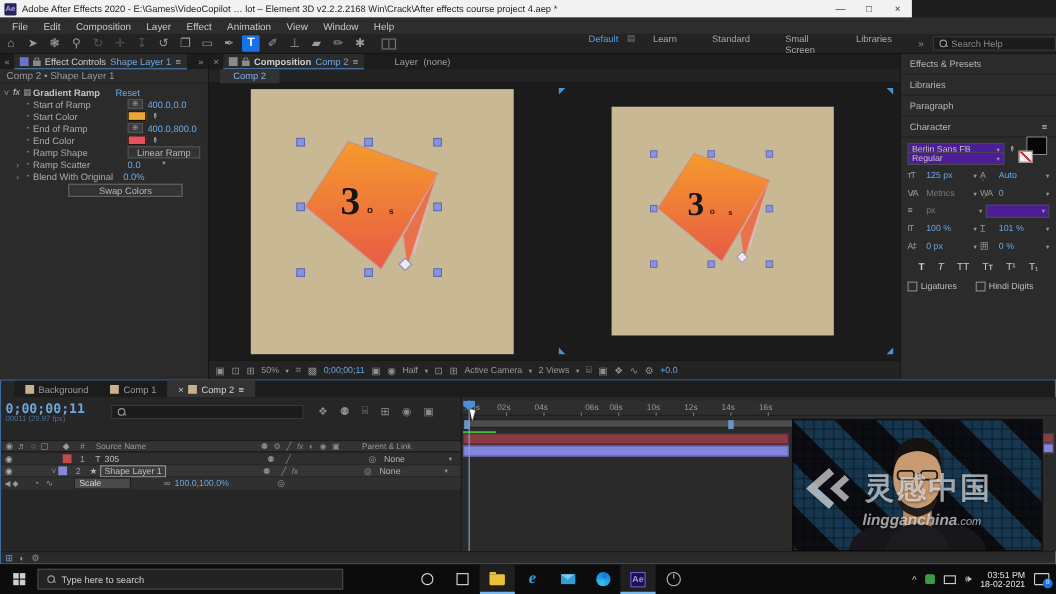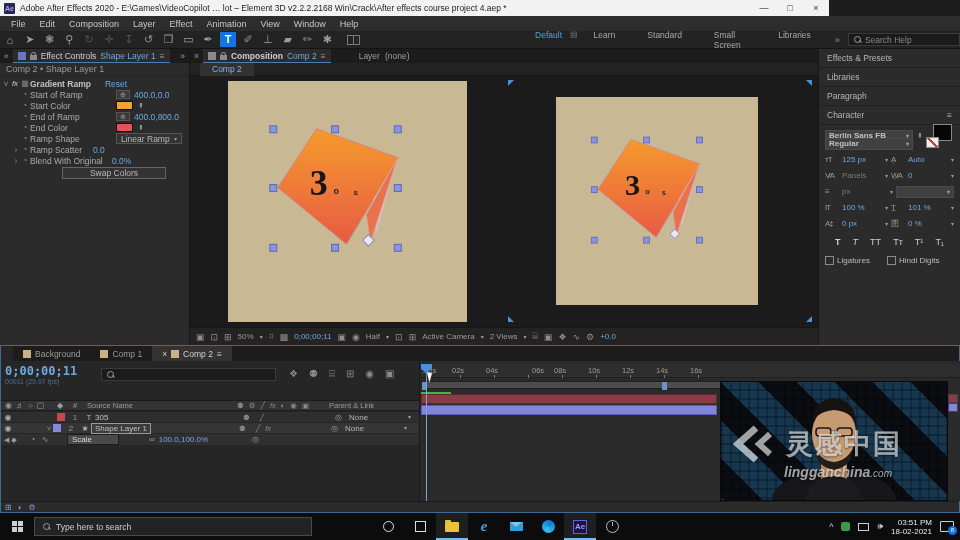--- a/index.html
+++ b/index.html
@@ -68,21 +68,21 @@
   .fico { color:#8f8f8f; font-size:9px; }
   .caret { font-size:6px; color:#9a9a9a; }
 
   
   #rightcol { position:absolute; top:49px; left:818px; width:142px; height:296px; background:#2b2b2b; border-left:1px solid #161616; }
   .rp-header { height:19px; display:flex; align-items:center; padding:0 8px; background:#2b2b2b; border-bottom:1px solid #1f1f1f; color:#b5b5b5; font-size:8.5px; }
   .rp-header.charhead { justify-content:space-between; }
   #charbody { padding:4px 6px; display:flex; flex-direction:column; gap:3px; }
   .ch-row { display:flex; align-items:center; gap:3px; height:13px; }
   .ch-ico { color:#9a9a9a; font-size:8px; width:14px; flex:none; letter-spacing:-1px; }
-  .ch-dd { flex:1; border:1px solid #4a4a4a; background:#404040; height:12px; display:flex; align-items:center; justify-content:space-between; padding:0 3px; font-size:8px; color:#c0c0c0;font-weight:bold; }
+  .ch-dd { flex:1; border:1px solid #4a4a4a; background:#4c1d95; height:12px; display:flex; align-items:center; justify-content:space-between; padding:0 3px; font-size:8px; color:#c0c0c0; }
   .ch-val { display:flex; align-items:center; gap:2px; font-size:8px; color:#6fa8e0; flex:1; }
   .ch-val .caret { margin-left:auto; }
   .grayval { color:#7a7a7a; }
   .swatch-wrap { position:relative; width:26px; height:24px; flex:none; }
   .fill-sw { position:absolute; right:0; top:0; width:19px; height:17px; background:#060606; border:1px solid #888; }
   .stroke-sw { position:absolute; left:0; bottom:0; width:13px; height:11px; background:#f0f0f0; border:1px solid #888;
     background-image:linear-gradient(45deg, transparent 44%, #d03a3a 44%, #d03a3a 56%, transparent 56%); }
   .stylebtns { display:flex; justify-content:space-around; color:#cfcfcf; font-size:9px; padding:0 4px; }
   .chk { width:9px; height:9px; border:1px solid #8a8a8a; background:#2b2b2b; flex:none; }
 
@@ -276,29 +276,29 @@
     </div>
     <div class="fxrow" style="padding-left:20px;">
       <span class="sw-icon">◔</span>
       <span style="width:86px;">End Color</span>
       <span class="swatch" style="background:#e8505e;"></span>
       <span class="eyedrop">✒</span>
     </div>
     <div class="fxrow" style="padding-left:20px;">
       <span class="sw-icon">◔</span>
       <span style="width:86px;">Ramp Shape</span>
-      <span class="dropdown" style="width:66px;">
+      <span class="dropdown" style="width:66px;flex-direction:column;">
         <span>Linear Ramp</span>
         <span class="caret">▾</span>
       </span>
     </div>
     <div class="fxrow" style="padding-left:12px;">
       <span class="twirl">›</span>
       <span class="sw-icon">◔</span>
-      <span style="width:63px;">Ramp Scatter</span>
+      <span style="width:86px;">Ramp Scatter</span>
       <span class="blue">0.0</span>
     </div>
     <div class="fxrow" style="padding-left:12px;">
       <span class="twirl">›</span>
       <span class="sw-icon">◔</span>
       <span style="width:82px;">Blend With Original</span>
       <span class="blue">0.0%</span>
     </div>
     <div class="fxrow" style="padding-left:62px;margin-top:1px;">
       <span class="btn" style="width:104px;">Swap Colors</span>
@@ -450,21 +450,21 @@
           </span>
         <span class="ch-ico">A͎</span>
         <span class="ch-val">
             <span>Auto</span>
             <span class="caret">▾</span>
           </span>
       </div>
       <div class="ch-row">
         <span class="ch-ico">V⁄A</span>
         <span class="ch-val grayval">
-            <span>Panels</span>
+            <span>Metrics</span>
             <span class="caret">▾</span>
           </span>
         <span class="ch-ico">W̱A</span>
         <span class="ch-val">
             <span>0</span>
             <span class="caret">▾</span>
           </span>
       </div>
       <div class="ch-row">
         <span class="ch-ico">≡</span>

